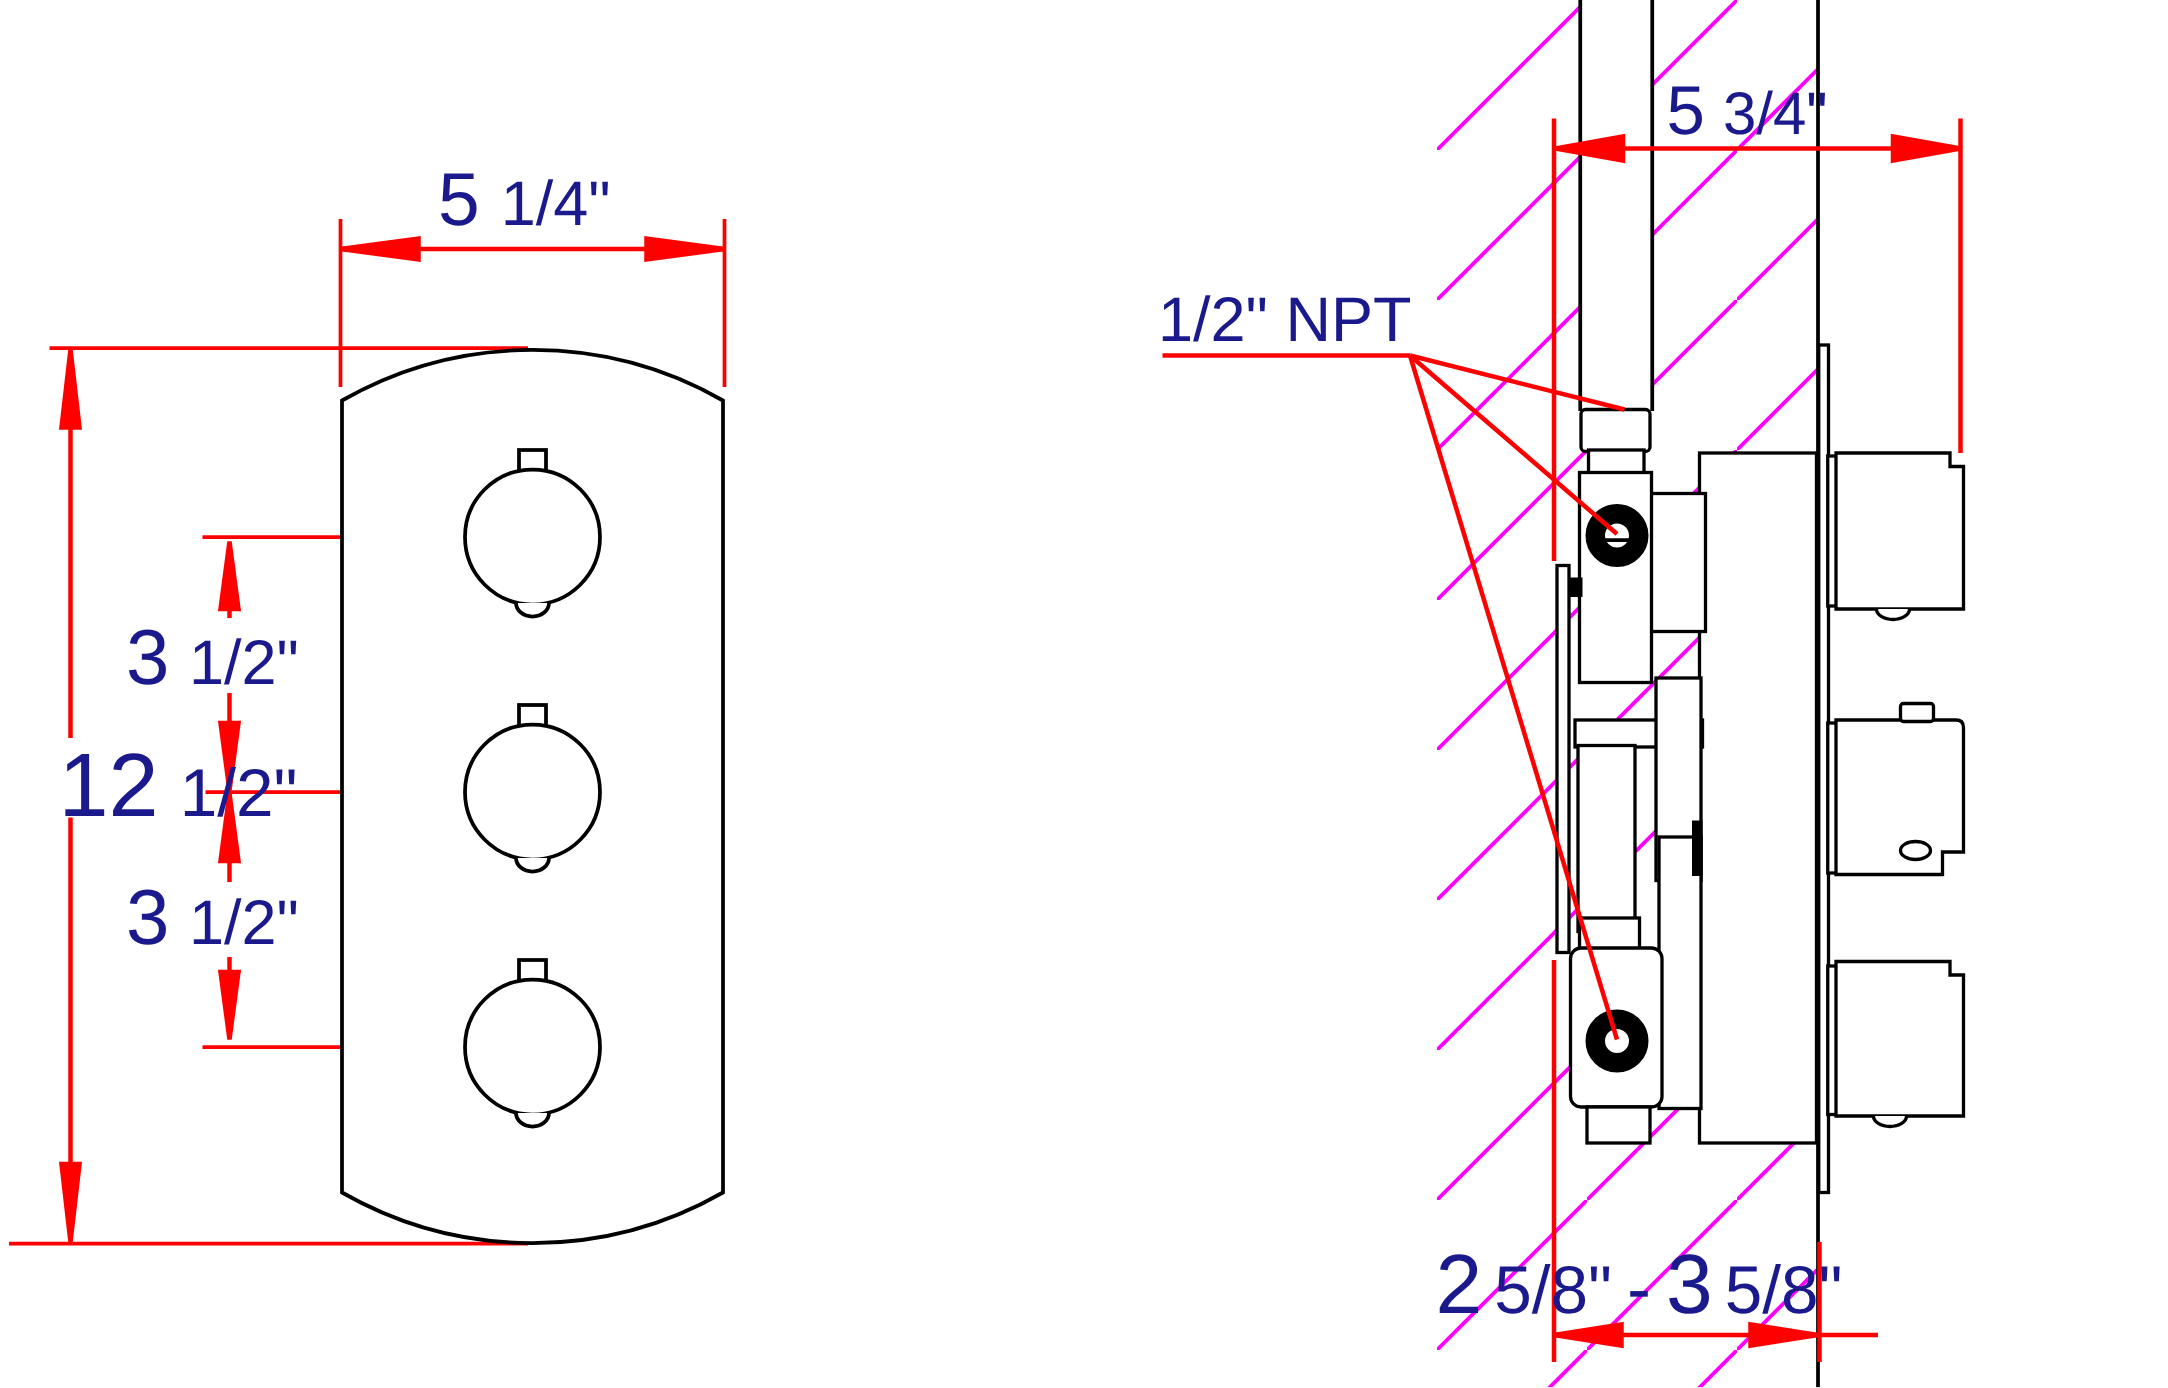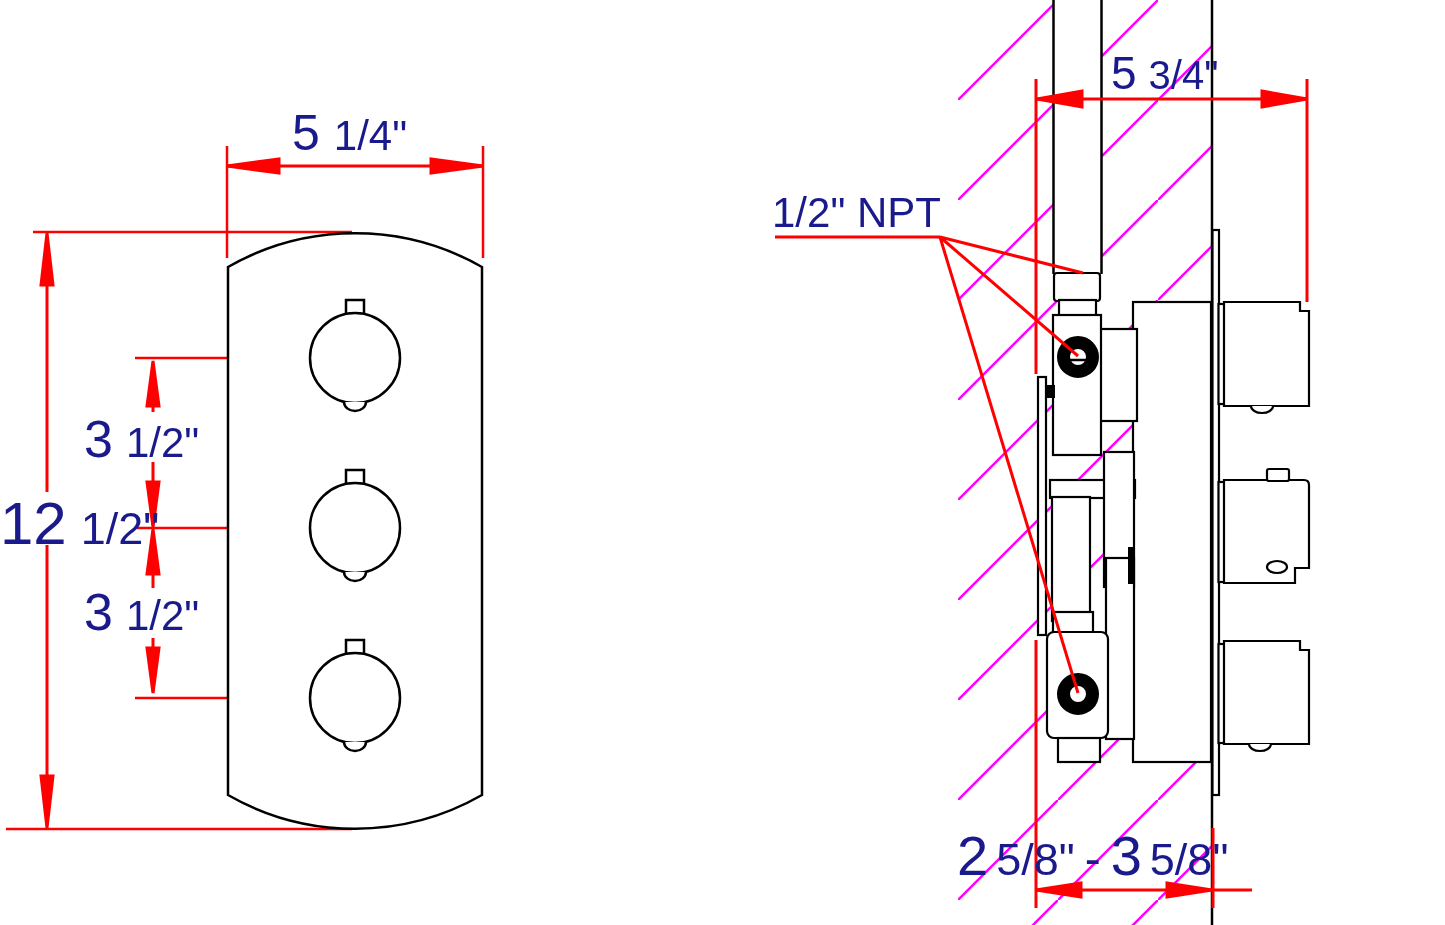--- a/index.html
+++ b/index.html
@@ -3,21 +3,21 @@
 <meta charset="utf-8">
 <style>
   html,body{margin:0;padding:0;background:#ffffff;}
   #stage{position:relative;width:1445px;height:925px;background:#ffffff;overflow:hidden;
          font-family:"Liberation Sans", sans-serif;}
   #drawing{position:absolute;left:0;top:0;}
   .lbl{position:absolute;display:flex;align-items:baseline;white-space:nowrap;
        color:#1a1a8c;line-height:1;font-family:"Liberation Sans", sans-serif;}
   .lbl span{display:inline-block;}
   .fw .b{font-size:50px;} .fw .s{font-size:42px;margin-left:14px;}
-  .fh .b{font-size:60px;} .fh .s{font-size:45px;margin-left:14px;}
+  .fh .b{font-size:60px;padding-left:39px;} .fh .s{font-size:45px;margin-left:14px;}
   .g  .b{font-size:52px;} .g  .s{font-size:42px;margin-left:13px;}
   .npt{font-size:42px;}
   .dp .b{font-size:46px;} .dp .s{font-size:40px;margin-left:12px;}
   .rg .b{font-size:56px;} .rg .s{font-size:45px;margin-left:8px;}
   .rg .m{font-size:48px;margin-left:10px;}
   .rg .b2{margin-left:10px;}
 </style>
 </head>
 <body>
 

